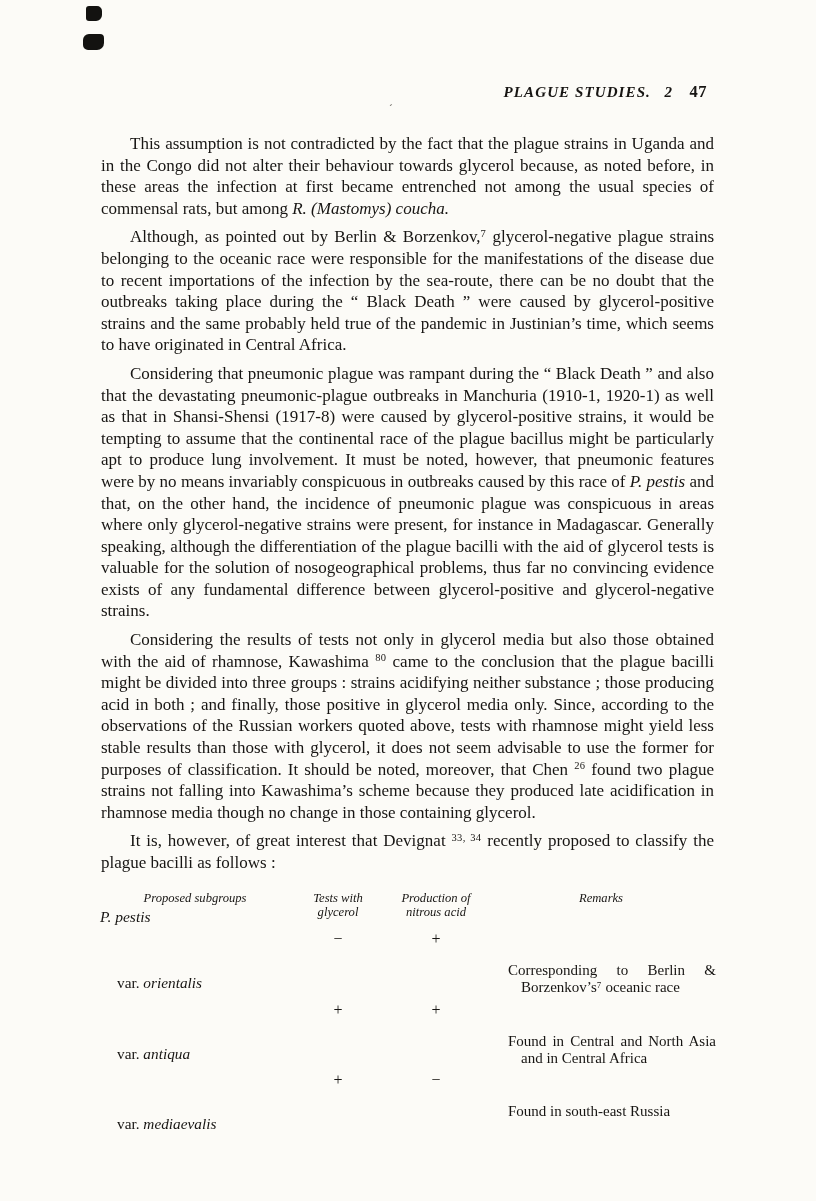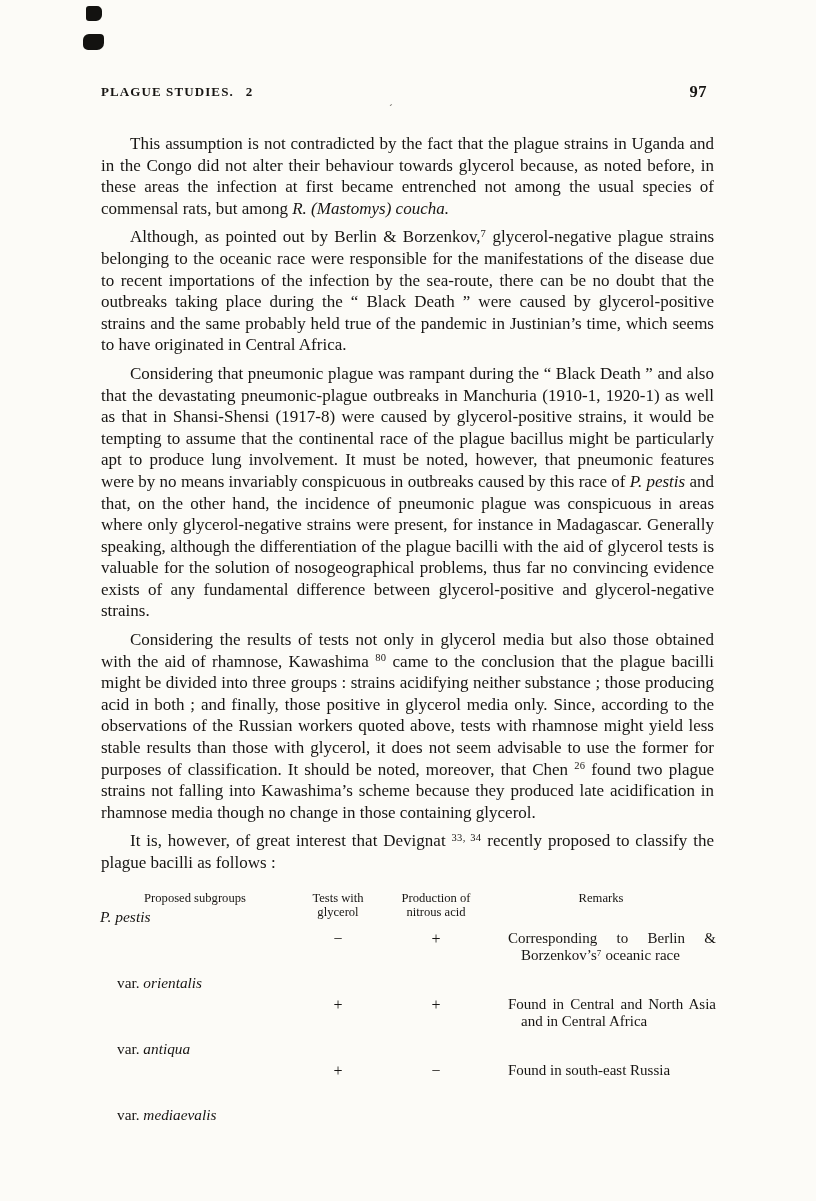--- a/index.html
+++ b/index.html
@@ -26,23 +26,24 @@
     width: 21px; height: 16px; background: #131210;
     border-radius: 6px 4px 7px 5px;
   }
   .running-head {
     position: relative;
     margin: 84px 103px 0 101px;
     height: 22px;
   }
   .head-title {
     position: absolute; left: 0; right: 40px;
-    text-align: left;
-    font-size: 13px; font-weight: bold;
+    text-align: right;
+    font-size: 15px; font-weight: bold;
     letter-spacing: 1.1px;
+    font-style: italic;
   }
   .head-artifact {
     position: absolute; left: 288px; top: 18px;
     font-size: 11px; color: #44403a;
   }
   .page-num {
     position: absolute; right: 6px; top: -2px;
     font-size: 16.5px; font-weight: bold;
     letter-spacing: 0.5px;
   }
@@ -64,46 +65,46 @@
   .vartable {
     margin: 17px 100px 0 100px;
     width: 616px;
   }
   .trow {
     display: grid;
     grid-template-columns: 190px 96px 100px 230px;
     align-items: start;
   }
   .trow.data { margin-top: 4px; }
-  .hdr { font-size: 12.6px; line-height: 14.5px; text-align: center; }
+  .hdr { font-style: italic; font-size: 12.6px; line-height: 14.5px; text-align: center; }
   .group-label {
     font-style: italic; font-size: 15.5px; text-align: left;
     margin-top: 3px; line-height: 18px;
   }
   .varname { padding-left: 17px; font-size: 15.3px; line-height: 18px; margin-top: 44px; }
   .sym { text-align: center; font-size: 16px; line-height: 18px; }
   .remark {
     font-size: 15px; line-height: 17.3px;
     text-align: justify;
-    padding-left: 35px; text-indent: -13px;
+    padding-left: 35px; text-indent: -13px; margin-top: 32px;
   }
   .remark sup { font-size: 9px; top: -4.5px; }
 </style>
 </head>
 <body>
 
 <div class="page">
 
   <div class="blot1"></div>
   <div class="blot2"></div>
 
   <header class="running-head">
     <span class="head-title">PLAGUE STUDIES.  2</span>
     <span class="head-artifact">´</span>
-    <span class="page-num">97</span>
+    <span class="page-num">47</span>
   </header>
 
   <main class="body-text">
     <p class="para"><span>This assumption is not contradicted by the fact that the plague strains in Uganda and in the Congo did not alter their behaviour towards glycerol because, as noted before, in these areas the infection at first became entrenched not among the usual species of commensal rats, but among </span><span class="it">R. (Mastomys) coucha.</span></p>
     <p class="para"><span>Although, as pointed out by Berlin &amp; Borzenkov,</span><sup>7</sup><span> glycerol-negative plague strains belonging to the oceanic race were responsible for the manifestations of the disease due to recent importations of the infection by the sea-route, there can be no doubt that the outbreaks taking place during the “ Black Death ” were caused by glycerol-positive strains and the same probably held true of the pandemic in Justinian’s time, which seems to have originated in Central Africa.</span></p>
     <p class="para"><span>Considering that pneumonic plague was rampant during the “ Black Death ” and also that the devastating pneumonic-plague outbreaks in Manchuria (1910-1, 1920-1) as well as that in Shansi-Shensi (1917-8) were caused by glycerol-positive strains, it would be tempting to assume that the continental race of the plague bacillus might be particularly apt to produce lung involvement. It must be noted, however, that pneumonic features were by no means invariably conspicuous in outbreaks caused by this race of </span><span class="it">P. pestis</span><span> and that, on the other hand, the incidence of pneumonic plague was conspicuous in areas where only glycerol-negative strains were present, for instance in Madagascar. Generally speaking, although the differentiation of the plague bacilli with the aid of glycerol tests is valuable for the solution of nosogeographical problems, thus far no convincing evidence exists of any fundamental difference between glycerol-positive and glycerol-negative strains.</span></p>
     <p class="para"><span>Considering the results of tests not only in glycerol media but also those obtained with the aid of rhamnose, Kawashima </span><sup>80</sup><span> came to the conclusion that the plague bacilli might be divided into three groups : strains acidifying neither substance ; those producing acid in both ; and finally, those positive in glycerol media only. Since, according to the observations of the Russian workers quoted above, tests with rhamnose might yield less stable results than those with glycerol, it does not seem advisable to use the former for purposes of classification. It should be noted, moreover, that Chen </span><sup>26</sup><span> found two plague strains not falling into Kawashima’s scheme because they produced late acidification in rhamnose media though no change in those containing glycerol.</span></p>
     <p class="para"><span>It is, however, of great interest that Devignat </span><sup>33, 34</sup><span> recently proposed to classify the plague bacilli as follows :</span></p>
   </main>
 

